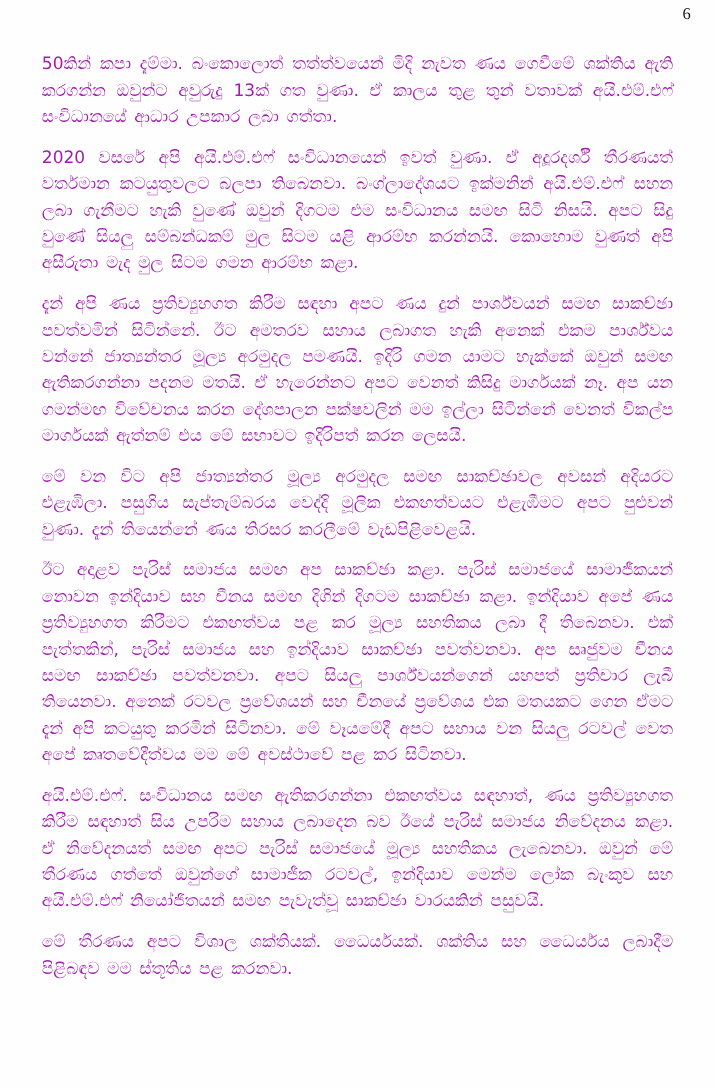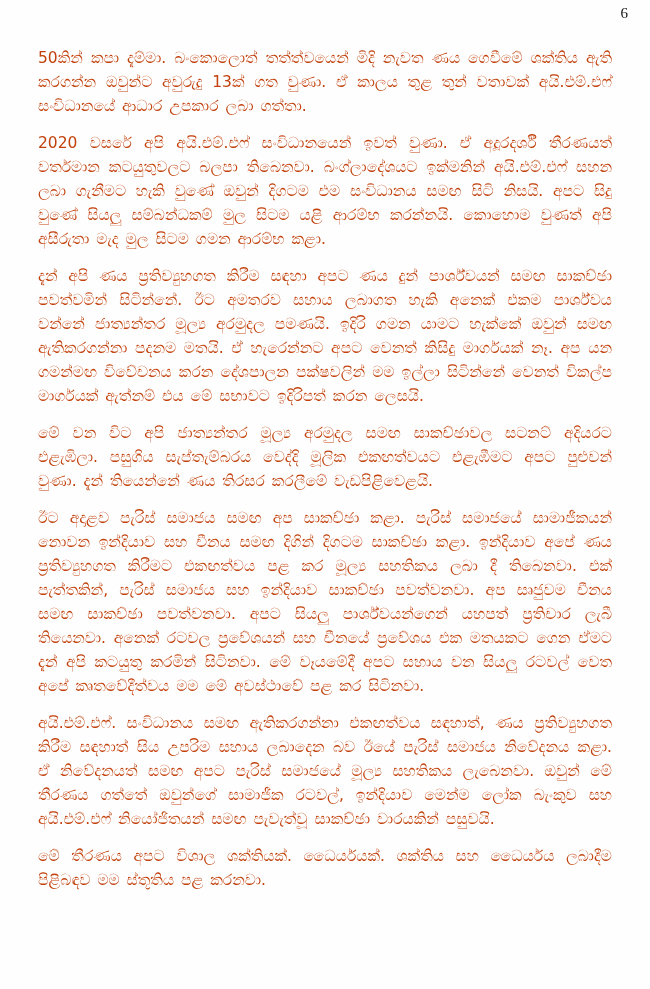--- a/index.html
+++ b/index.html
@@ -26,36 +26,36 @@
     font-size: 15px;
     font-family: "Liberation Serif", "DejaVu Serif", serif;
     color: #171717;
   }
   .body-text p {
     margin: 0 0 13px 0;
     font-size: 15.5px;
     line-height: 1.55;
     text-align: justify;
     word-spacing: 2px;
-    color: #c2410c;
+    color: #a21caf;
   }
   .body-text p:last-child {
     margin-bottom: 0;
   }
 </style>
 </head>
 <body>
 
 <div class="page">
 
   <div class="page-number">6</div>
 
   <div class="body-text">
     <p>50කින් කපා දැම්මා. බංකොලොත් තත්ත්වයෙන් මිදි නැවත ණය ගෙවීමේ ශක්තිය ඇති කරගන්න ඔවුන්ට අවුරුදු 13ක් ගත වුණා. ඒ කාලය තුළ තුන් වතාවක් අයි.එම්.එෆ් සංවිධානයේ ආධාර උපකාර ලබා ගත්තා.</p>
     <p>2020 වසරේ අපි අයි.එම්.එෆ් සංවිධානයෙන් ඉවත් වුණා. ඒ අදූරදර්ශී තීරණයත් වර්තමාන කටයුතුවලට බලපා තිබෙනවා. බංග්ලාදේශයට ඉක්මනින් අයි.එම්.එෆ් සහන ලබා ගැනීමට හැකි වුණේ ඔවුන් දිගටම එම සංවිධානය සමඟ සිටි නිසයි. අපට සිදු වුණේ සියලු සම්බන්ධකම් මුල සිටම යළි ආරම්භ කරන්නයි. කොහොම වුණත් අපි අසීරුතා මැද මුල සිටම ගමන ආරම්භ කළා.</p>
     <p>දැන් අපි ණය ප්‍රතිව්‍යුහගත කිරීම සඳහා අපට ණය දුන් පාර්ශ්වයන් සමඟ සාකච්ඡා පවත්වමින් සිටින්නේ. ඊට අමතරව සහාය ලබාගත හැකි අනෙක් එකම පාර්ශ්වය වන්නේ ජාත්‍යන්තර මූල්‍ය අරමුදල පමණයි. ඉදිරි ගමන යාමට හැක්කේ ඔවුන් සමඟ ඇතිකරගන්නා පදනම මතයි. ඒ හැරෙන්නට අපට වෙනත් කිසිදු මාර්ගයක් නෑ. අප යන ගමන්මඟ විවේචනය කරන දේශපාලන පක්ෂවලින් මම ඉල්ලා සිටින්නේ වෙනත් විකල්ප මාර්ගයක් ඇත්නම් එය මේ සභාවට ඉදිරිපත් කරන ලෙසයි.</p>
-    <p>මේ වන විට අපි ජාත්‍යන්තර මූල්‍ය අරමුදල සමඟ සාකච්ඡාවල සටනට් අදියරට එළැඹිලා. පසුගිය සැප්තැම්බරය වෙද්දි මූලික එකඟත්වයට එළැඹීමට අපට පුළුවන් වුණා. දැන් තියෙන්නේ ණය තිරසර කරලීමේ වැඩපිළිවෙළයි.</p>
+    <p>මේ වන විට අපි ජාත්‍යන්තර මූල්‍ය අරමුදල සමඟ සාකච්ඡාවල අවසන් අදියරට එළැඹිලා. පසුගිය සැප්තැම්බරය වෙද්දි මූලික එකඟත්වයට එළැඹීමට අපට පුළුවන් වුණා. දැන් තියෙන්නේ ණය තිරසර කරලීමේ වැඩපිළිවෙළයි.</p>
     <p>ඊට අදාළව පැරිස් සමාජය සමඟ අප සාකච්ඡා කළා. පැරිස් සමාජයේ සාමාජීකයන් නොවන ඉන්දියාව සහ චීනය සමඟ දිගින් දිගටම සාකච්ඡා කළා. ඉන්දියාව අපේ ණය ප්‍රතිව්‍යුහගත කිරීමට එකඟත්වය පළ කර මූල්‍ය සහතිකය ලබා දී තිබෙනවා. එක් පැත්තකින්, පැරිස් සමාජය සහ ඉන්දියාව සාකච්ඡා පවත්වනවා. අප සෘජුවම චීනය සමඟ සාකච්ඡා පවත්වනවා. අපට සියලු පාර්ශ්වයන්ගෙන් යහපත් ප්‍රතිචාර ලැබී තියෙනවා. අනෙක් රටවල ප්‍රවේශයන් සහ චීනයේ ප්‍රවේශය එක මතයකට ගෙන ඒමට දැන් අපි කටයුතු කරමින් සිටිනවා. මේ වෑයමේදී අපට සහාය වන සියලු රටවල් වෙත අපේ කෘතවේදීත්වය මම මේ අවස්ථාවේ පළ කර සිටිනවා.</p>
     <p>අයි.එම්.එෆ්. සංවිධානය සමඟ ඇතිකරගන්නා එකඟත්වය සඳහාත්, ණය ප්‍රතිව්‍යුහගත කිරීම සඳහාත් සිය උපරිම සහාය ලබාදෙන බව ඊයේ පැරිස් සමාජය නිවේදනය කළා. ඒ නිවේදනයත් සමඟ අපට පැරිස් සමාජයේ මූල්‍ය සහතිකය ලැබෙනවා. ඔවුන් මේ තීරණය ගත්තේ ඔවුන්ගේ සාමාජීක රටවල්, ඉන්දියාව මෙන්ම ලෝක බැංකුව සහ අයි.එම්.එෆ් නියෝජිතයන් සමඟ පැවැත්වූ සාකච්ඡා වාරයකින් පසුවයි.</p>
     <p>මේ තීරණය අපට විශාල ශක්තියක්. ධෛර්යයක්. ශක්තිය සහ ධෛර්යය ලබාදීම පිළිබඳව මම ස්තූතිය පළ කරනවා.</p>
   </div>
 
 </div>
 
 </body></html>

